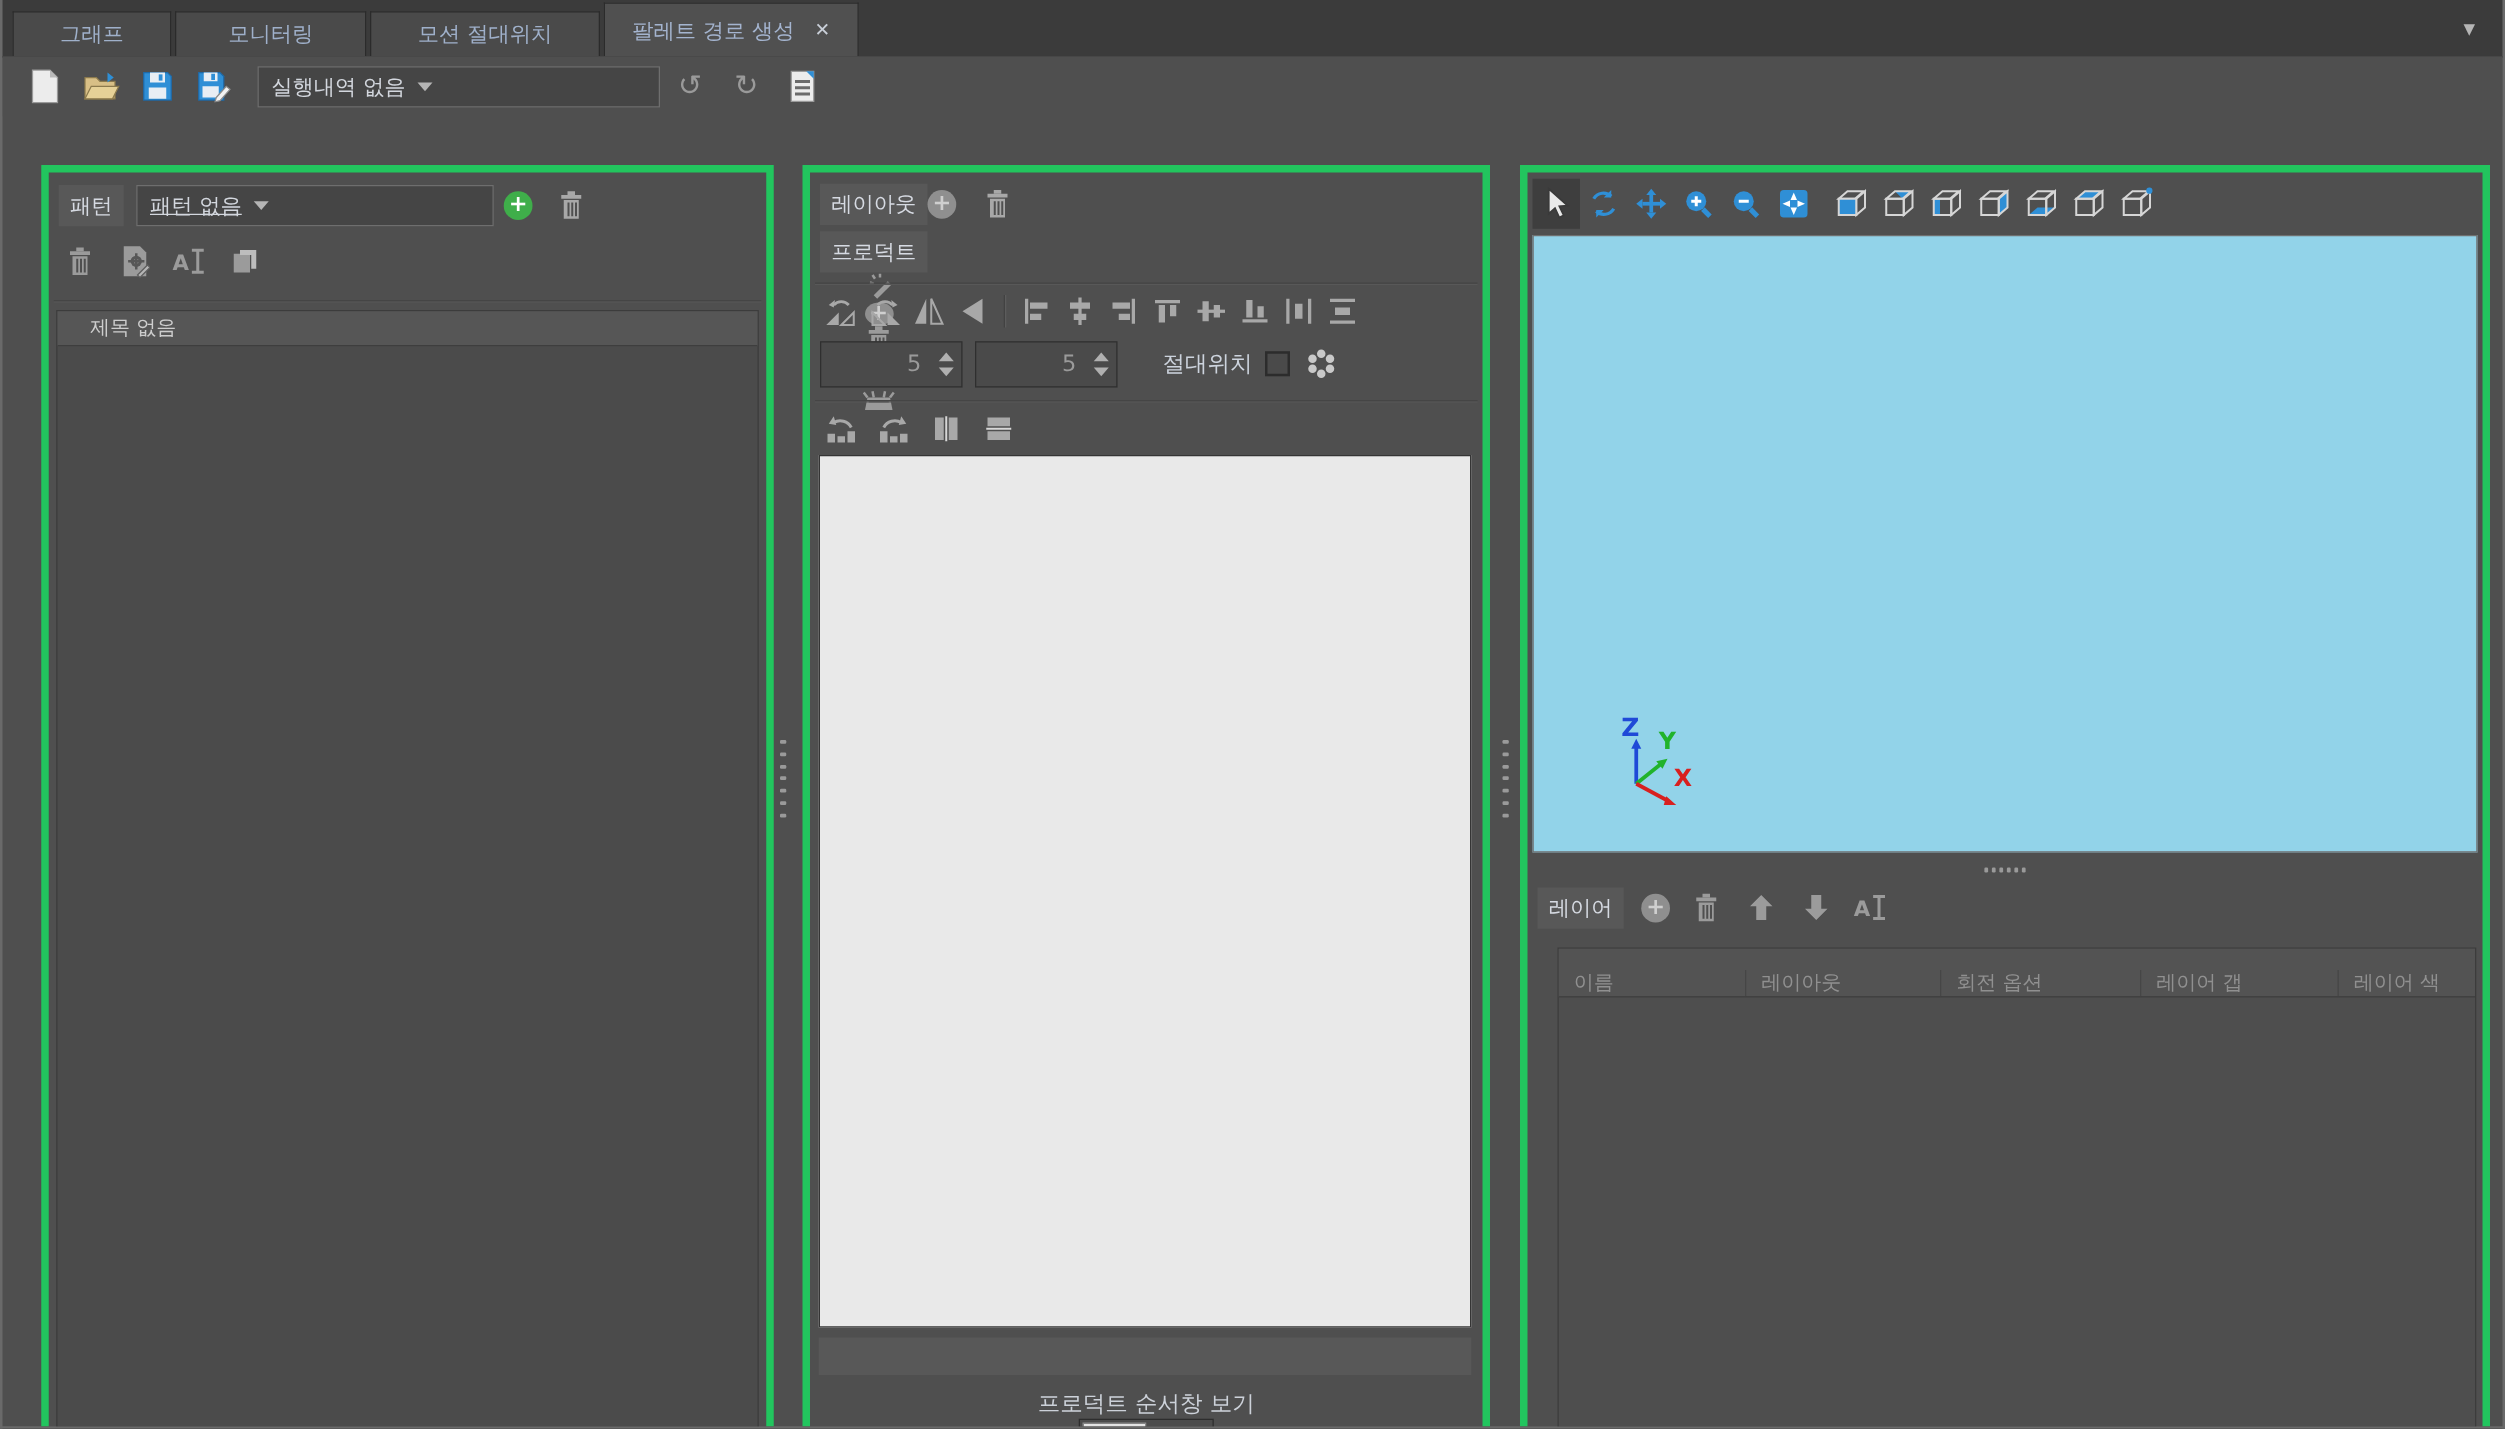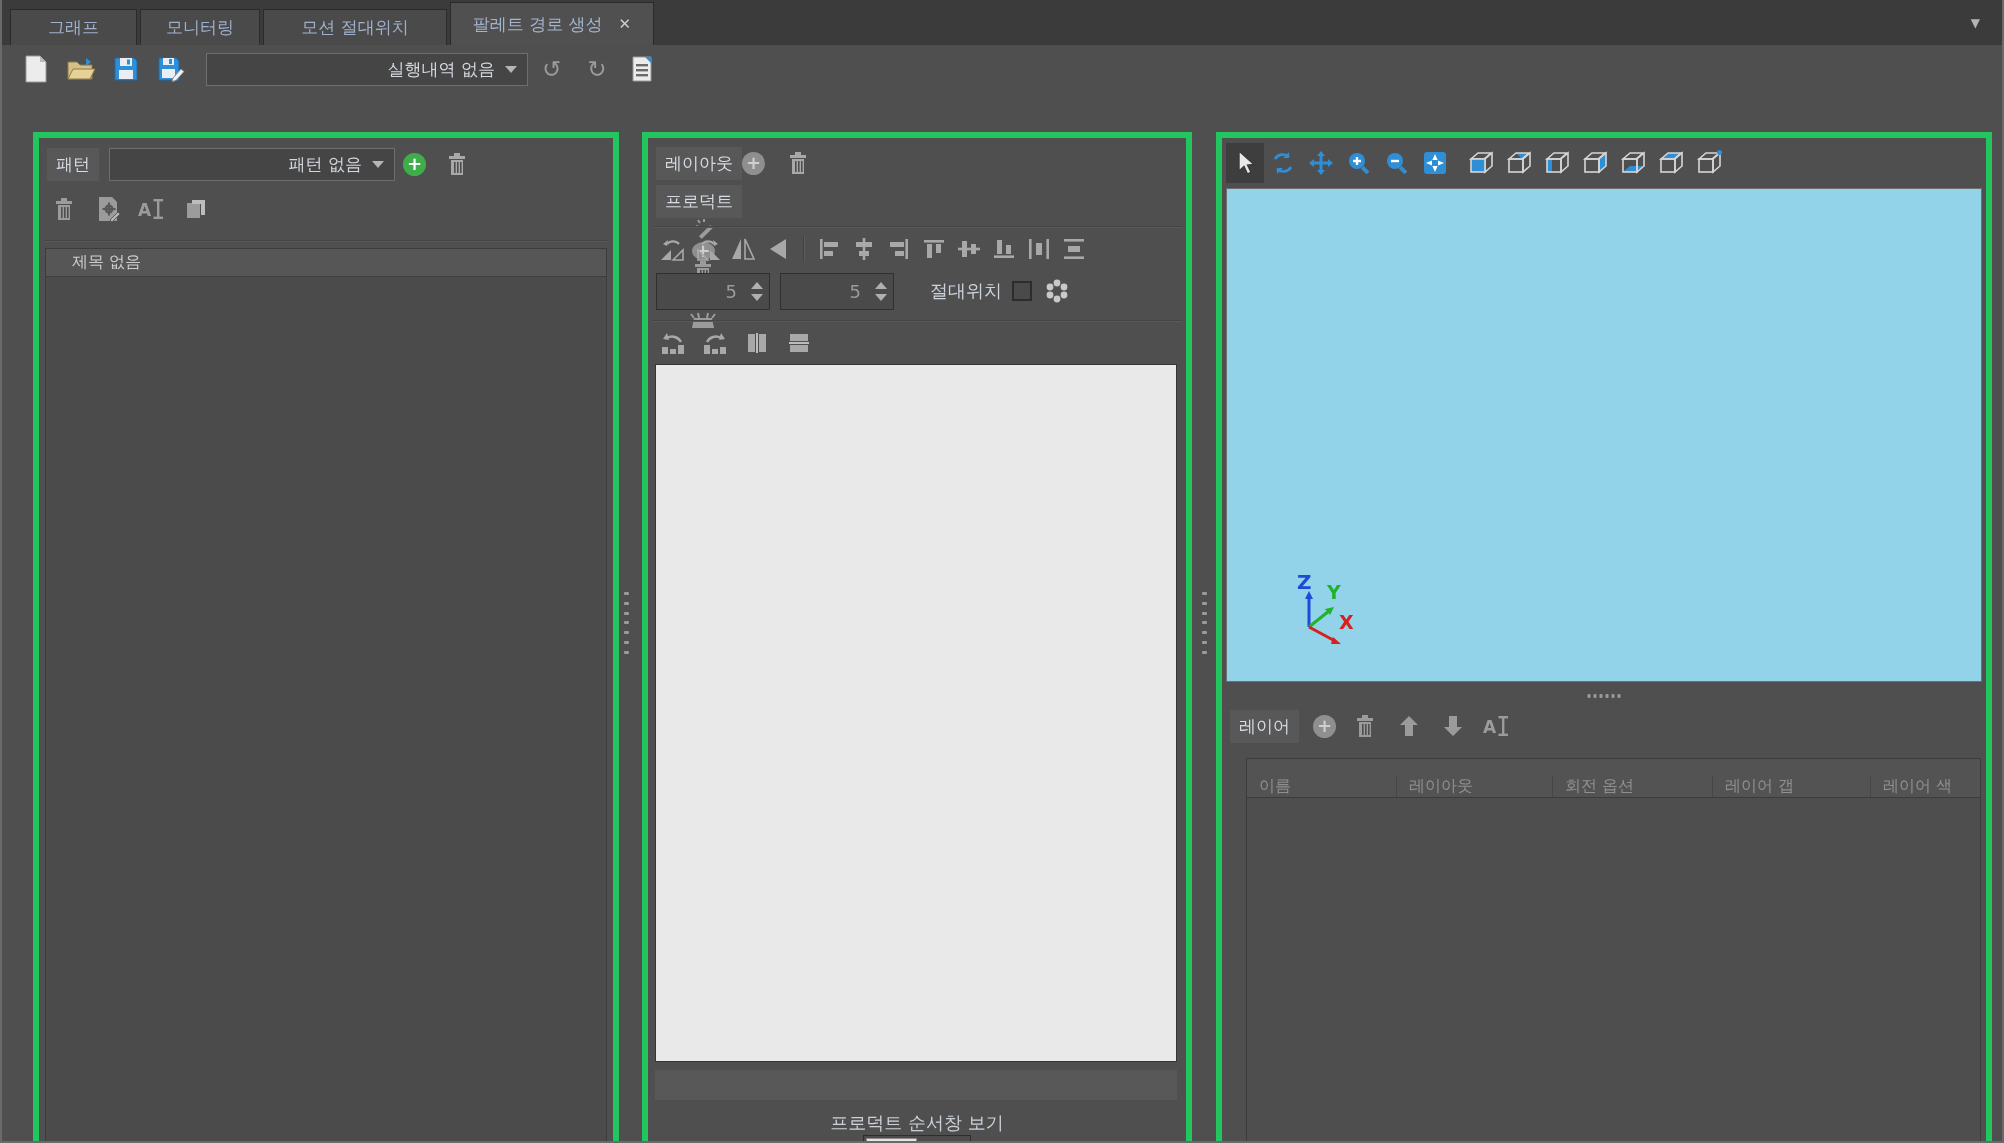--- a/index.html
+++ b/index.html
@@ -13,21 +13,21 @@
        display:flex;align-items:center;justify-content:center;color:#9fb0ca;font-size:17px;box-sizing:border-box;}
   .tab.active{height:43px;background:#505050;color:#a4b4cf;}
   .tab .close{margin-left:16px;color:#c9cfd8;font-size:15px;font-weight:bold;}
   .tab-overflow{position:absolute;right:22px;top:16px;color:#b5b5b5;font-size:12px;}
 
   
   .toolbar{position:absolute;left:0;top:45px;width:100%;height:48px;background:#4f4f4f;display:flex;align-items:center;padding-left:16px;box-sizing:border-box;}
   .tbtn{width:36px;height:36px;display:flex;align-items:center;justify-content:center;margin-right:9px;}
   .glyph-btn{font-size:23px;color:#9a9a9a;line-height:1;}
   .dropdown{height:33px;background:#454545;border:1px solid #6e6e6e;display:flex;align-items:center;
-            color:#d3d7de;font-size:17px;padding:0 10px;box-sizing:border-box;justify-content:flex-end;}
+            color:#d3d7de;font-size:17px;padding:0 10px;box-sizing:border-box;justify-content:flex-start;}
   .dropdown.disabled{background:#4b4b4b;border-color:#5c5c5c;color:#8d8d8d;}
   .caret{width:0;height:0;border-left:6px solid transparent;border-right:6px solid transparent;border-top:7px solid #b5b5b5;margin-left:10px;}
   .dropdown.disabled .caret{border-top-color:#7e7e7e;}
   .hist-drop{width:322px;margin:0 6px 0 8px;}
 
   
   .panel{position:absolute;background:#4f4f4f;border:6px solid #22c55e;box-sizing:border-box;margin-top:32px;}
   #left-panel{left:31px;top:100px;width:586px;height:1024px;}
   #middle-panel{left:640px;top:100px;width:550px;height:1024px;}
   #right-panel{left:1214px;top:100px;width:776px;height:1024px;}
@@ -38,21 +38,21 @@
 
   .plus{width:23px;height:23px;border-radius:50%;display:flex;align-items:center;justify-content:center;
         color:#fff;font-size:18px;font-weight:bold;line-height:1;}
   .plus.green{background:#3fae4a;}
   .plus.gray{background:#8f8f8f;color:#cfcfcf;}
 
   .ibtn{width:30px;height:30px;display:flex;align-items:center;justify-content:center;}
 
   
   #pattern-row{position:absolute;left:8px;right:8px;top:8px;height:36px;}
-  #pattern-row .dropdown{width:286px;margin:0 8px 0 10px;}
+  #pattern-row .dropdown{width:286px;margin:0 8px 0 10px;text-decoration:underline;}
   #pattern-tools{position:absolute;left:10px;top:54px;height:34px;display:flex;gap:14px;align-items:center;}
   #left-div{position:absolute;left:4px;right:4px;top:102px;}
   #pattern-list{position:absolute;left:6px;right:6px;top:110px;bottom:6px;border:1px solid #3c3c3c;display:flex;flex-direction:column;background:#4b4b4b;}
   #pattern-list .list-header{height:27px;background:#565656;border-bottom:1px solid #3e3e3e;display:flex;align-items:center;
         color:#cdcdcd;font-size:16px;padding-left:26px;}
   #pattern-list .list-body{flex:1;}
 
   
   #layout-row{position:absolute;left:8px;right:8px;top:7px;height:36px;}
   #layout-row .dropdown{width:278px;margin:0 8px 0 8px;}
@@ -103,21 +103,21 @@
 </head>
 <body>
 
 <div id="app">
 
   <div class="tabbar">
     <div class="tabs">
       <div class="tab" style="width:127px">
         <span>그래프</span>
       </div>
-      <div class="tab" style="width:120px">
+      <div class="tab" style="width:153px">
         <span>모니터링</span>
       </div>
       <div class="tab" style="width:184px">
         <span>모션 절대위치</span>
       </div>
       <div class="tab active" style="width:204px">
         <span>팔레트 경로 생성</span>
         <span class="close">✕</span>
       </div>
     </div>

